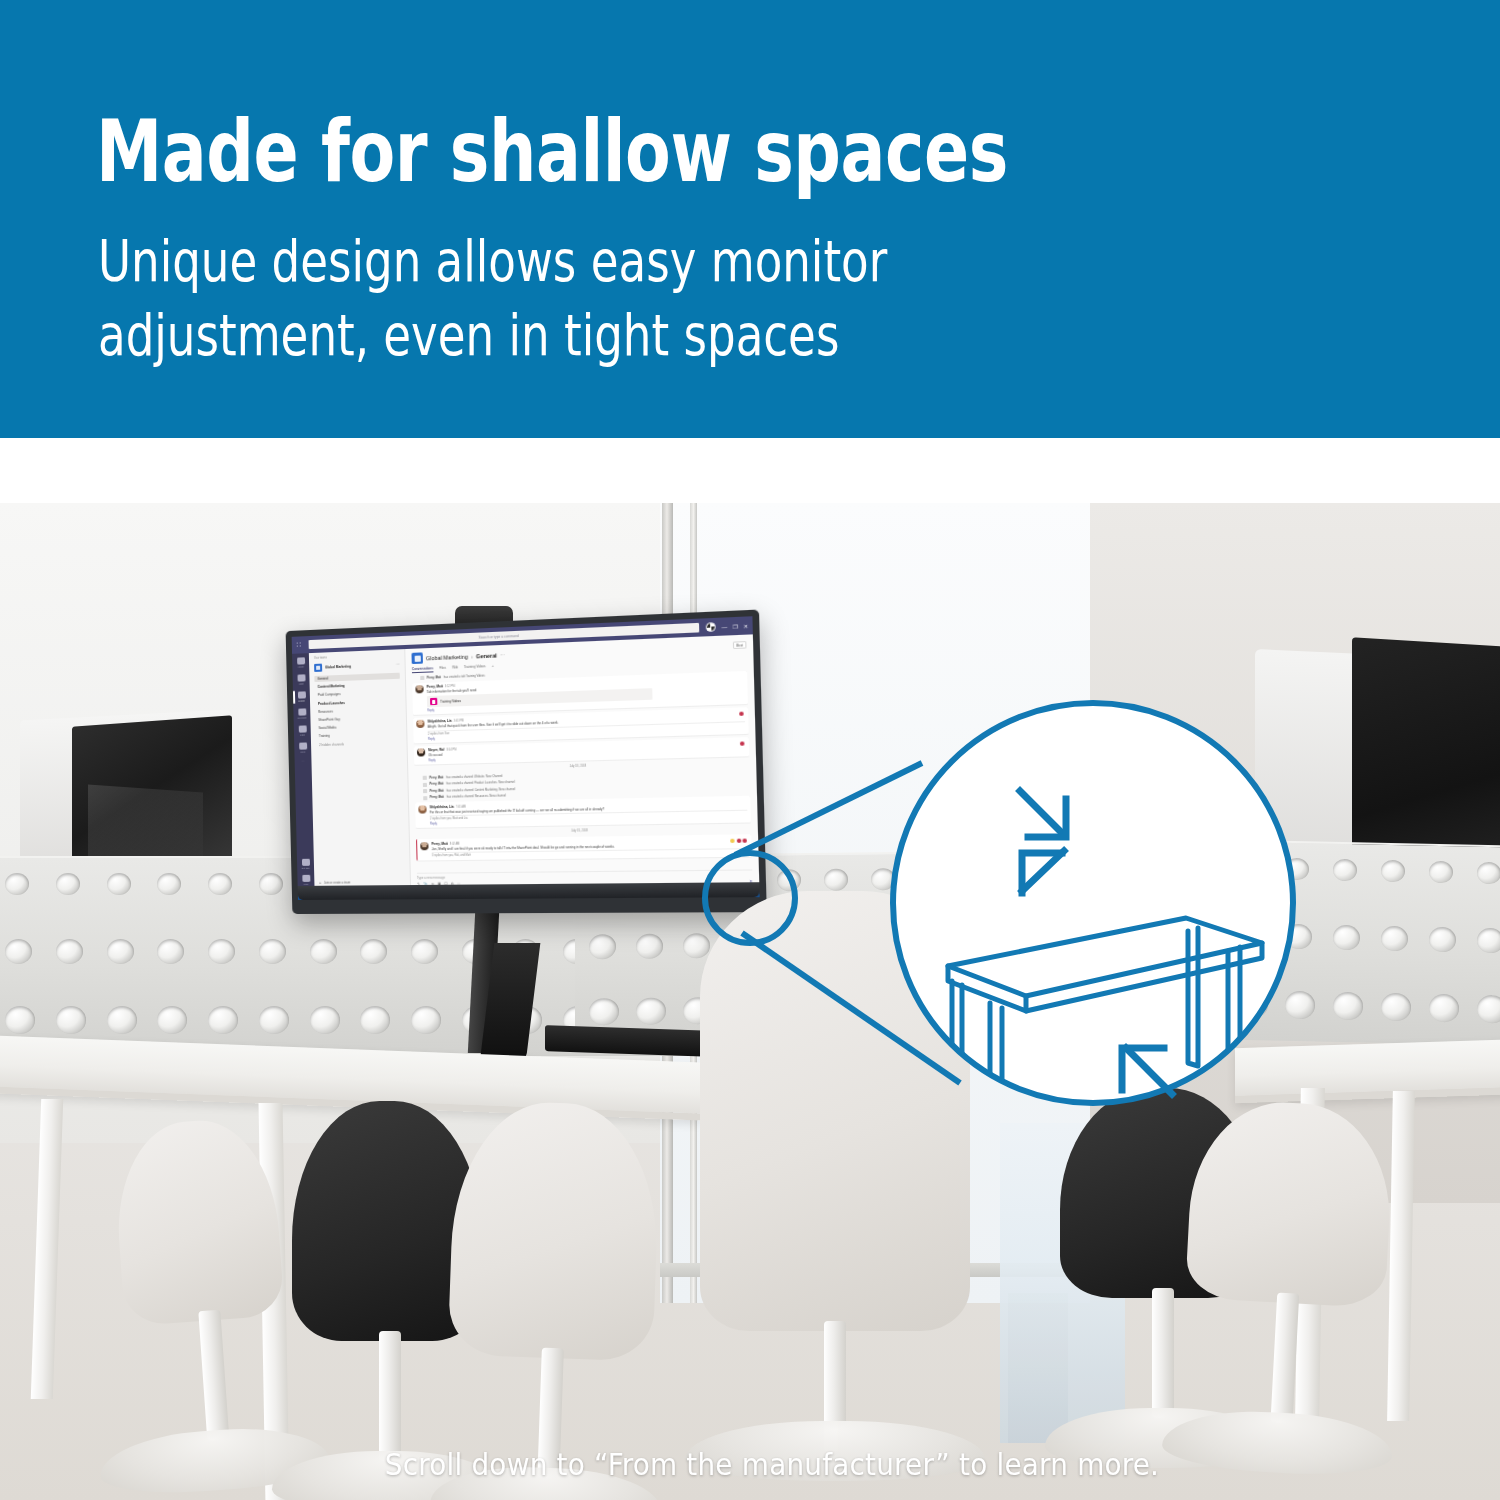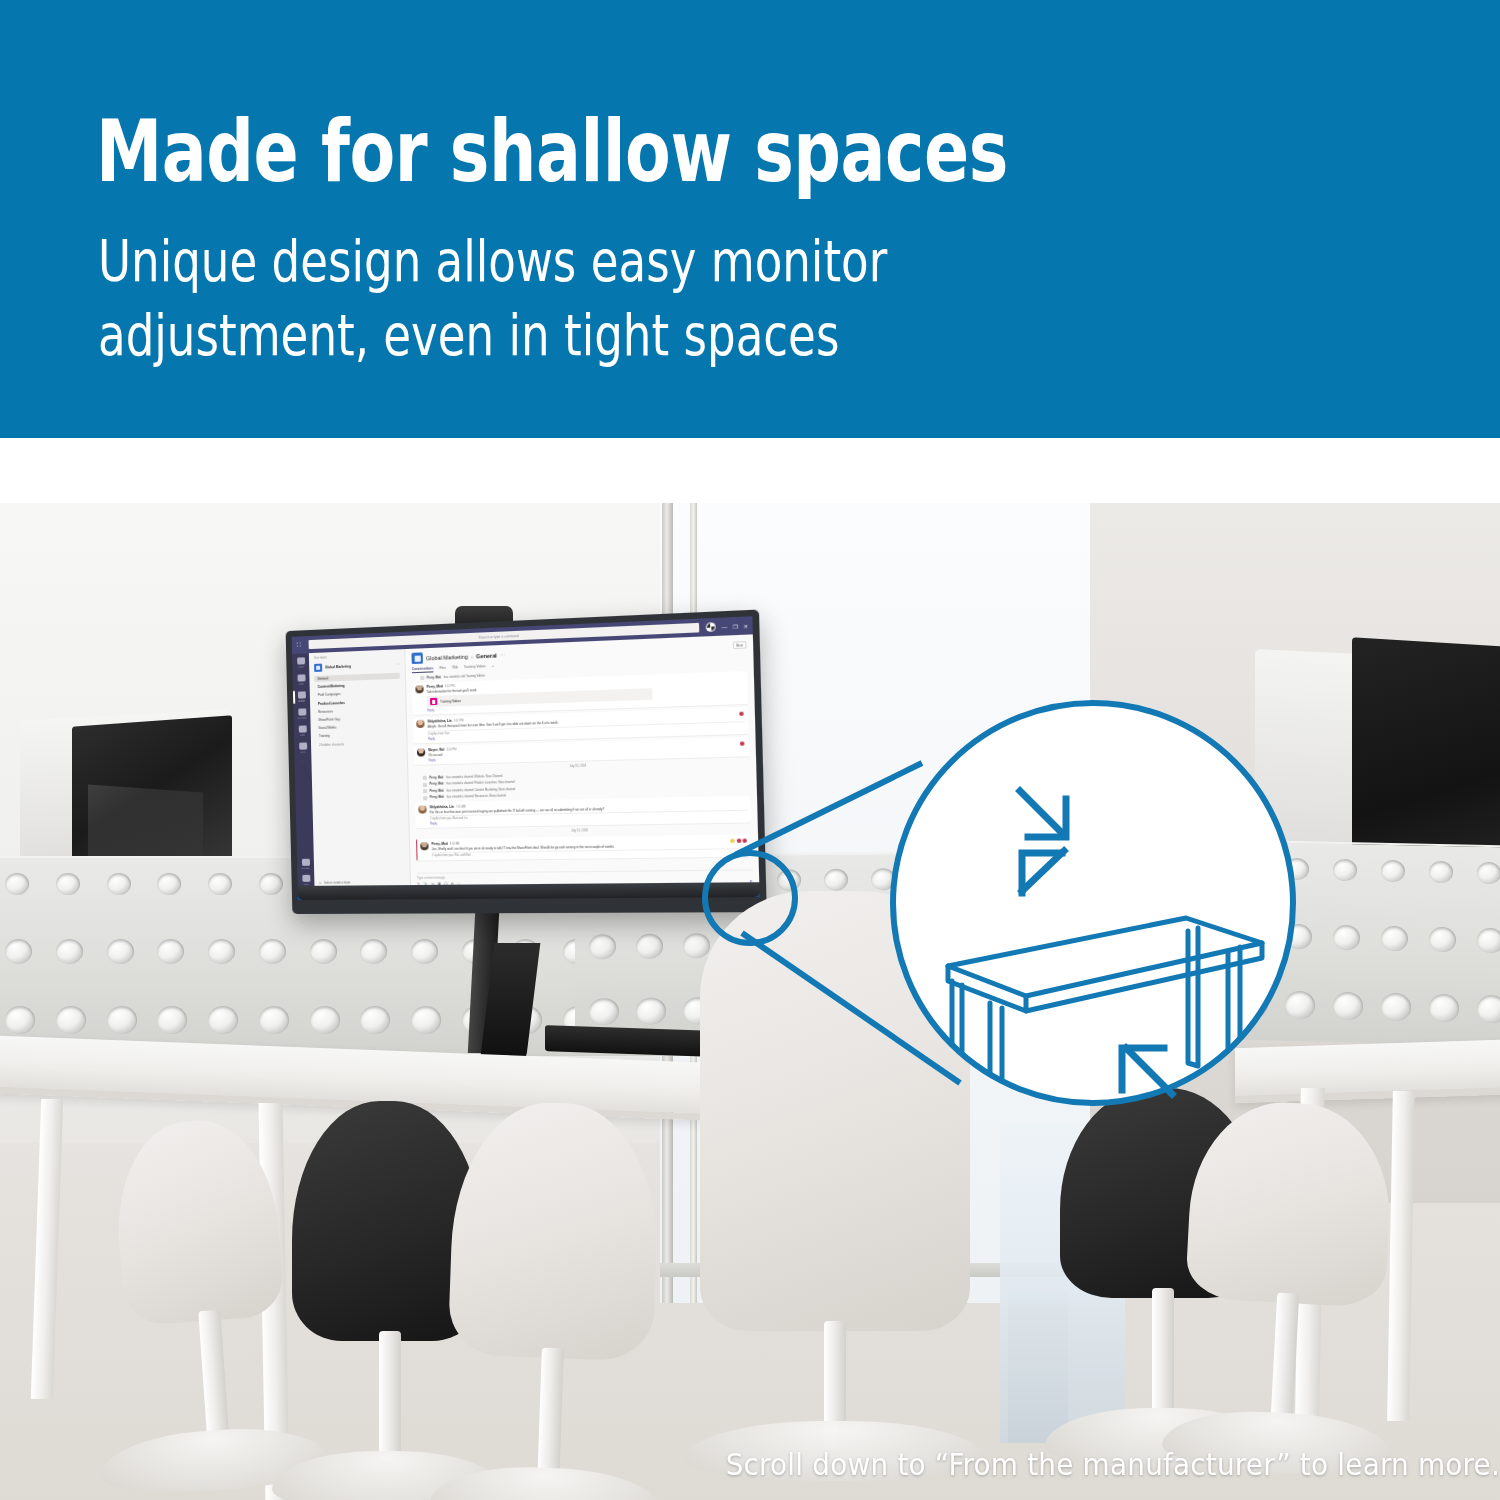--- a/index.html
+++ b/index.html
@@ -296,21 +296,21 @@
     border-radius:4px; transform:skewY(3.4deg);
   }
 
   
   .callout { position:absolute; left:0; top:0; width:1500px; height:997px;
     pointer-events:none; }
   .callout svg { position:absolute; left:0; top:0; }
 
   
   .caption {
-    position:absolute; left:0; bottom:18px; width:100%; text-align:right;
+    position:absolute; left:0; bottom:18px; width:100%; text-align:center;
     color:#ffffff; font-size:31px; font-weight:400; letter-spacing:.2px;
     font-family:"DejaVu Sans Condensed","Liberation Sans Narrow","Liberation Sans",sans-serif;
     text-shadow:0 1px 3px rgba(0,0,0,.28);
     padding-left:44px;
   }
 </style>
 </head>
 <body>
 
 <div class="page">

